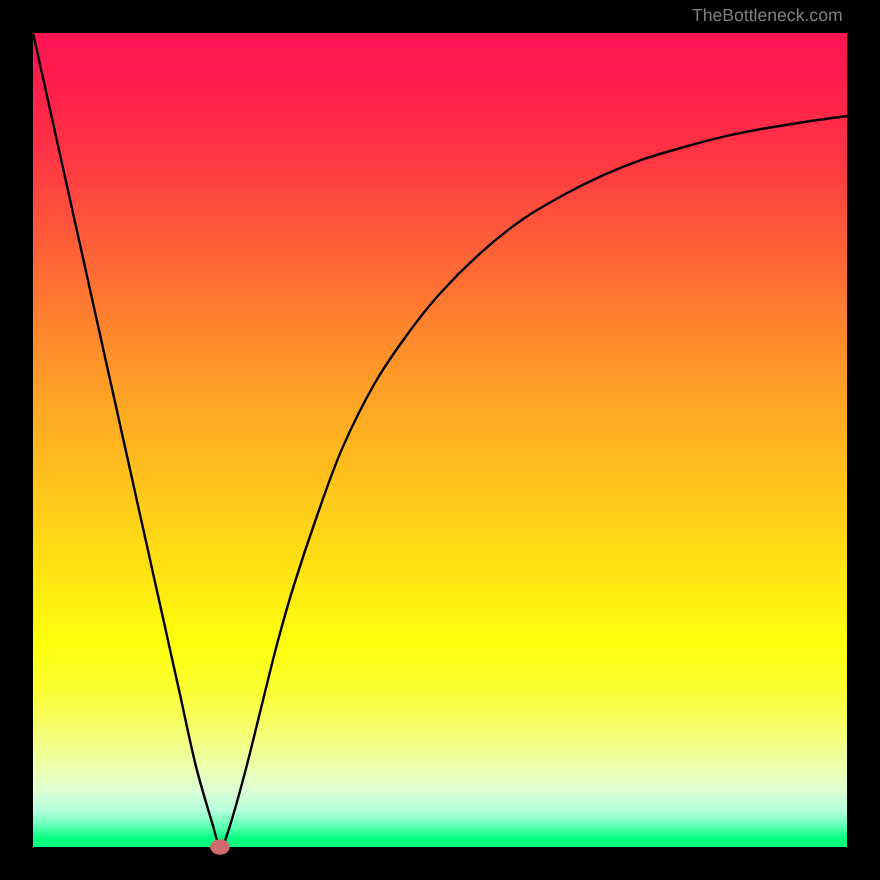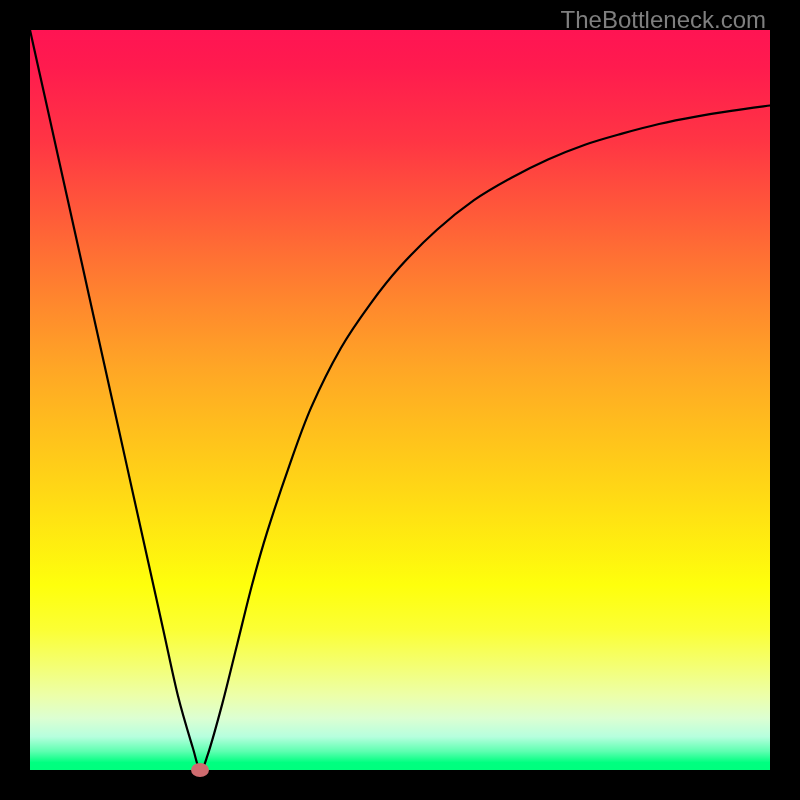--- a/index.html
+++ b/index.html
@@ -41,21 +41,21 @@
       #5dffb0 97.5%,
       #00ff80 99%,
       #00ff7e 100%
     );
   }
   .watermark {
     position: absolute;
     top: 6px;
     right: 34px;
     color: #7f7f7f;
-    font-size: 24px;
+    font-size: 16px;
     font-weight: 500;
     letter-spacing: 0px;
     user-select: none;
   }
   svg.curve {
     position: absolute;
     left: 0;
     top: 0;
     width: 740px;
     height: 740px;

